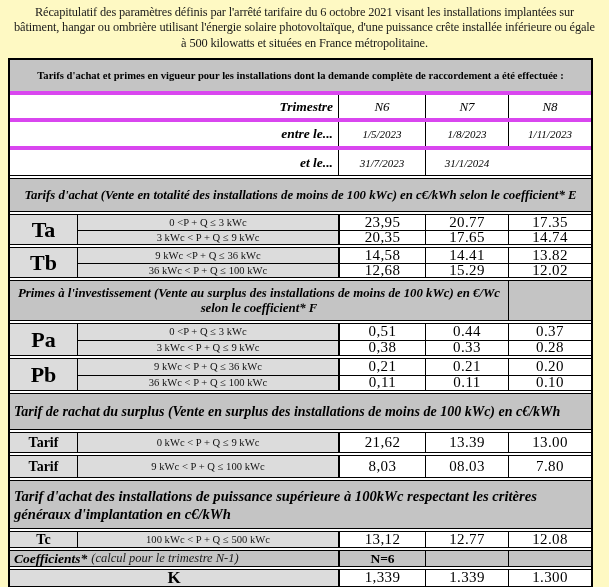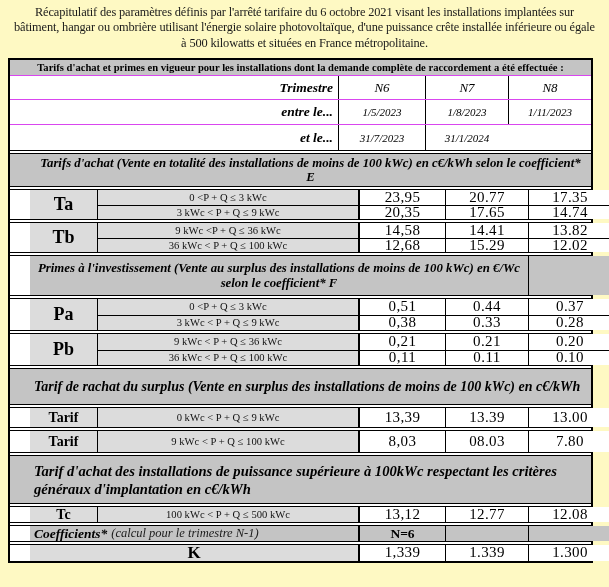--- a/index.html
+++ b/index.html
@@ -4,50 +4,50 @@
 <style>
   html,body{margin:0;padding:0;background:#fff;}
   .page{position:relative;width:609px;height:587px;background:#fef9c3;overflow:hidden;
         font-family:Liberation Serif, serif;color:#000;}
   .doc-title{width:584px;margin:5px auto 7px auto;text-align:center;
              font-size:12.4px;line-height:15.4px;color:#1a1a1a;letter-spacing:-0.15px;}
   .tbl{width:581px;margin-left:8px;border:2px solid #000;background:#fff;}
   .block{border-top:1.5px solid #000;border-bottom:1.5px solid #000;}
   .block:first-child{border-top:none;}
   .block:last-child{border-bottom:none;}
-  .block + .block{margin-top:2px;padding-left:20px;}
+  .block + .block{margin-top:2px;}
   .g{display:grid;grid-template-columns:67px 261px 87px 83px 83px;}
-  .row + .row{border-top:1px solid #d946ef;}
+  .row + .row{border-top:4px solid #d946ef;}
   .cell{display:flex;align-items:center;justify-content:center;overflow:hidden;}
   .bl{border-left:1px solid #000;}
   .bl2{border-left:2px solid #000;}
   .rt{border-top:1px solid #000;}
   .spanLC{grid-column:1 / 3;}
   .span5{grid-column:1 / 6;}
   .span4{grid-column:1 / 5;}
   .gray{background:#c4c4c4;}
   .lgray{background:#dcdcdc;}
   .white{background:#fff;}
   
-  .band{height:15px;font-weight:bold;font-size:10.6px;text-align:center;line-height:11.5px;
+  .band{height:31px;font-weight:bold;font-size:10.6px;text-align:center;line-height:11.5px;
         flex-direction:column;padding:0 10px;}
   .h-q{height:23px;} .h-d1{height:24px;} .h-d2{height:25px;}
   .plab{justify-content:flex-end;padding-right:5px;font-weight:bold;font-style:italic;font-size:13.5px;}
   .qtr{font-style:italic;font-size:13px;}
   .date{font-style:italic;font-size:11px;}
   
   .hdr{min-height:30px;font-weight:bold;font-style:italic;font-size:12.8px;text-align:center;
        padding:1px 6px;line-height:14.5px;flex-direction:column;}
   .hdr-primes{min-height:37px;}
   .hdr-left{align-items:flex-start;text-align:left;justify-content:center;font-size:14px;
             line-height:20px;min-height:33px;padding-left:4px;}
   .hdr-big{min-height:45px;font-size:14.6px;line-height:18px;}
   .hdr-left2{align-items:flex-start;text-align:left;}
   
-  .lab{font-weight:bold;font-size:18px;}
+  .lab{font-weight:bold;font-size:22px;}
   .lab-sm{font-weight:bold;font-size:14px;}
   .cond{font-size:10.6px;color:#111;}
   .val{font-size:15px;letter-spacing:0.4px;}
   .rows2{grid-auto-rows:14.5px;}
   .rows2b{grid-auto-rows:15.5px;}
   .r1{grid-auto-rows:19px;} .r1b{grid-auto-rows:21px;}
   .r1c{grid-auto-rows:15px;} .r1d{grid-auto-rows:15.5px;}
   .coeflab{justify-content:flex-start;padding-left:4px;font-size:13px;}
   .coefbold{font-weight:bold;font-style:italic;font-size:13.5px;}
   .coefnote{font-style:italic;font-size:12.5px;margin-left:4px;color:#1a1a1a;}
@@ -143,21 +143,21 @@
       <div class="cell bl white val rt">0.10</div>
     </div>
 
     <div class="block gray">
       <div class="cell hdr hdr-left hdr-left2 gray">Tarif de rachat du surplus (Vente en surplus des installations de moins de 100 kWc) en c€/kWh</div>
     </div>
 
     <div class="block g r1">
       <div class="cell lgray lab-sm">Tarif</div>
       <div class="cell bl lgray cond">0 kWc &lt; P + Q ≤ 9 kWc</div>
-      <div class="cell bl2 white val">13,39</div>
+      <div class="cell bl2 white val">21,62</div>
       <div class="cell bl white val">13.39</div>
       <div class="cell bl white val">13.00</div>
     </div>
 
     <div class="block g r1b">
       <div class="cell lgray lab-sm">Tarif</div>
       <div class="cell bl lgray cond">9 kWc &lt; P + Q ≤ 100 kWc</div>
       <div class="cell bl2 white val">8,03</div>
       <div class="cell bl white val">08.03</div>
       <div class="cell bl white val">7.80</div>

